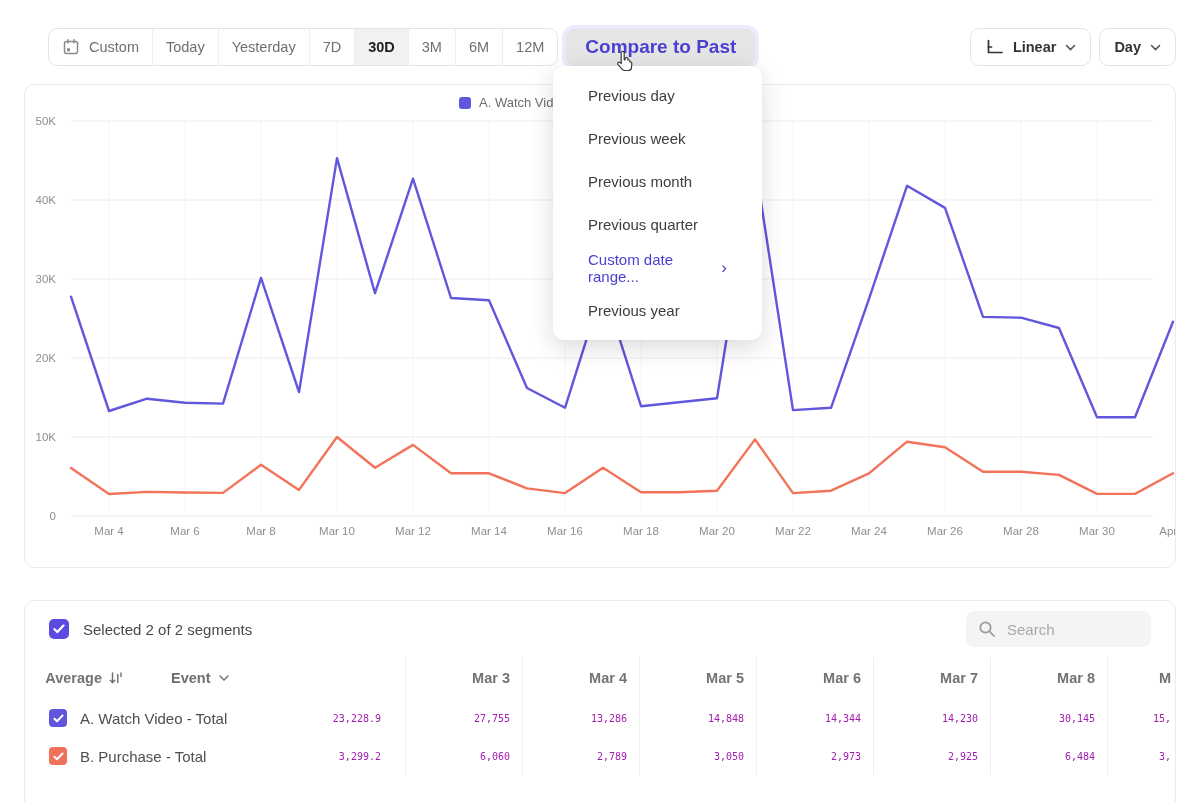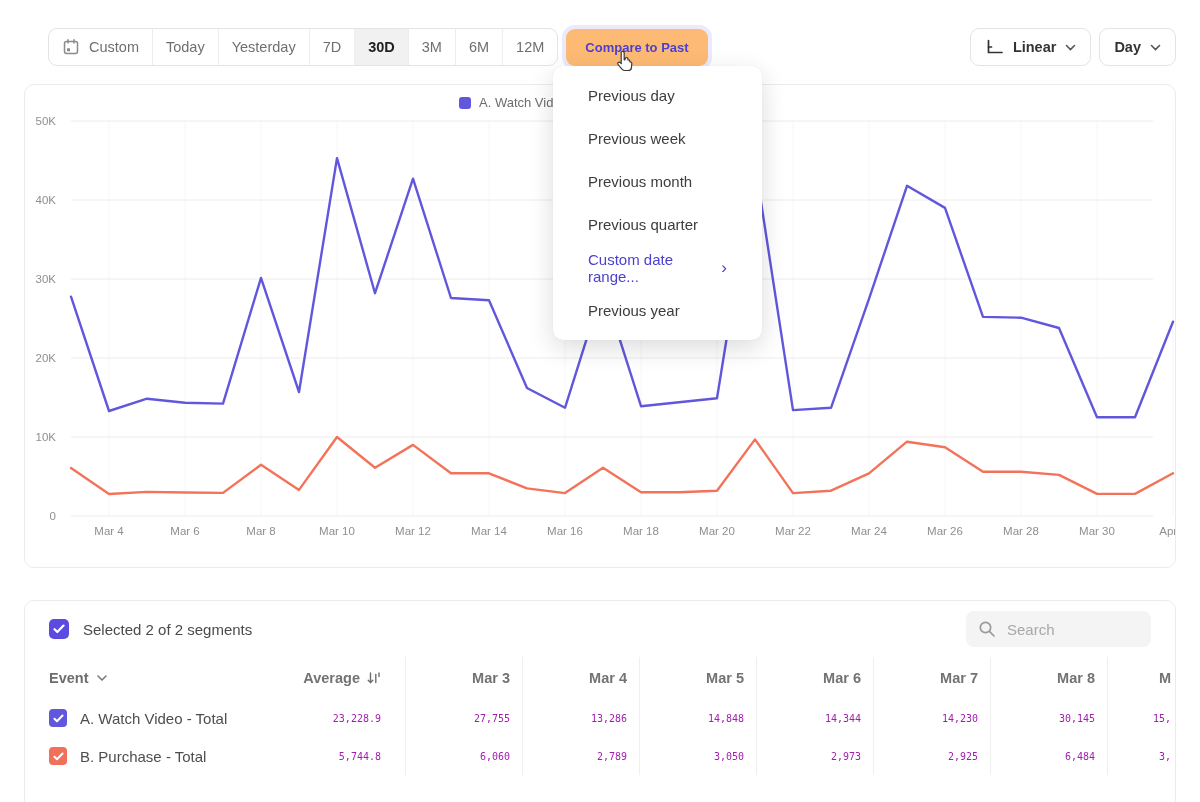--- a/index.html
+++ b/index.html
@@ -8,22 +8,22 @@
     width:1200px; height:802px; background:#ffffff; position:relative; overflow:hidden;
     font-family:"Liberation Sans", sans-serif; color:#3d3d3d;
   }
 
   
   .toolbar { position:absolute; left:48px; right:24px; top:28px; height:38px; display:flex; align-items:center; }
   .seg { display:inline-flex; height:38px; border:1px solid #e4e4e4; border-radius:9px; overflow:hidden; background:#fff; }
   .seg-item { display:flex; align-items:center; gap:9px; padding:0 13px; font-size:14.5px; color:#6f6f6f; border-left:1px solid #eeeeee; cursor:pointer; white-space:nowrap; }
   .seg-item:first-child { border-left:none; }
   .seg-item.selected { background:#f1f1f1; color:#1f1f1f; font-weight:700; }
-  .compare-btn { margin-left:8px; height:37px; padding:0 19px; background:#fdba74; color:#4b3fd0; border:none; border-radius:9px;
-                 font-size:13px; font-weight:700; font-family:inherit; cursor:pointer; box-shadow:0 0 0 4px rgba(99,87,224,0.13); }
+  .compare-btn { margin-left:8px; height:37px; padding:0 19px; background:#e5e5e5; color:#4b3fd0; border:none; border-radius:9px;
+                 font-size:19px; font-weight:700; font-family:inherit; cursor:pointer; box-shadow:0 0 0 4px rgba(99,87,224,0.13); }
   .right-group { margin-left:auto; display:flex; gap:8px; }
   .tool-btn { display:flex; align-items:center; gap:9px; height:38px; padding:0 14px; border:1px solid #e4e4e4; border-radius:9px;
               background:#fff; font-size:14.5px; font-weight:600; color:#333; font-family:inherit; cursor:pointer; }
 
   
   .chart-card { position:absolute; left:24px; right:24px; top:84px; height:484px; border:1px solid #ebebeb; border-radius:10px; background:#fff; }
   .legend { position:absolute; left:434px; top:10px; display:flex; gap:26px; z-index:1; }
   .legend-item { display:flex; align-items:center; gap:8px; font-size:13px; color:#6d6d6d; }
   .legend-swatch { width:12px; height:12px; border-radius:3px; }
   svg.chart { position:absolute; left:0; top:0; }
@@ -203,39 +203,39 @@
         <svg width="18" height="18" viewBox="0 0 18 18" fill="none" stroke="#9a9a9a" stroke-width="1.7" stroke-linecap="round">
             <circle cx="7.5" cy="7.5" r="5.2"></circle>
             <path d="M11.7 11.7 L16 16"></path>
           </svg>
       </span>
       <input type="text" placeholder="Search" style="">
     </div>
   </div>
   <div id="data-table">
       <div class="t-row head">
-        <div class="cell cell-event">
-          <span>Event</span>
-          <span style="display:flex">
-            <svg width="10" height="6" viewBox="0 0 10 6" fill="none" stroke="#777" stroke-width="1.5" stroke-linecap="round">
-              <path d="M1 1 L5 5 L9 1"></path>
-            </svg>
-          </span>
-        </div>
         <div class="cell cell-num cell-avg">
           <span>Average</span>
           <span style="display:flex">
             <svg width="14" height="14" viewBox="0 0 14 14" fill="none" stroke="#6e6e6e" stroke-width="1.4" stroke-linecap="round">
               <path d="M3.5 2 V11.5"></path>
               <path d="M1.2 9.2 L3.5 11.5 L5.8 9.2"></path>
               <path d="M8.8 3.5 V11.5"></path>
               <path d="M12 2 V5.5"></path>
             </svg>
           </span>
         </div>
+        <div class="cell cell-event">
+          <span>Event</span>
+          <span style="display:flex">
+            <svg width="10" height="6" viewBox="0 0 10 6" fill="none" stroke="#777" stroke-width="1.5" stroke-linecap="round">
+              <path d="M1 1 L5 5 L9 1"></path>
+            </svg>
+          </span>
+        </div>
         <div class="cell cell-num cell-date">
           <span>Mar 3</span>
         </div>
         <div class="cell cell-num cell-date">
           <span>Mar 4</span>
         </div>
         <div class="cell cell-num cell-date">
           <span>Mar 5</span>
         </div>
         <div class="cell cell-num cell-date">
@@ -271,21 +271,21 @@
       </div>
       <div class="t-row body">
         <div class="cell cell-event">
           <span class="row-check" style="background:#f0705a">
             <svg width="11" height="9" viewBox="0 0 12 10" fill="none" stroke="#fff" stroke-width="2.2" stroke-linecap="round" stroke-linejoin="round">
               <path d="M1.5 5.2 L4.3 8 L10.5 1.6"></path>
             </svg>
           </span>
           <span>B. Purchase - Total</span>
         </div>
-        <div class="cell cell-num cell-avg">5,744.8</div>
+        <div class="cell cell-num cell-avg">3,299.2</div>
         <div class="cell cell-num cell-date">6,060</div>
         <div class="cell cell-num cell-date">2,789</div>
         <div class="cell cell-num cell-date">3,050</div>
         <div class="cell cell-num cell-date">2,973</div>
         <div class="cell cell-num cell-date">2,925</div>
         <div class="cell cell-num cell-date">6,484</div>
         <div class="cell cell-num cell-last">3,</div>
       </div>
     </div>
 </div>

